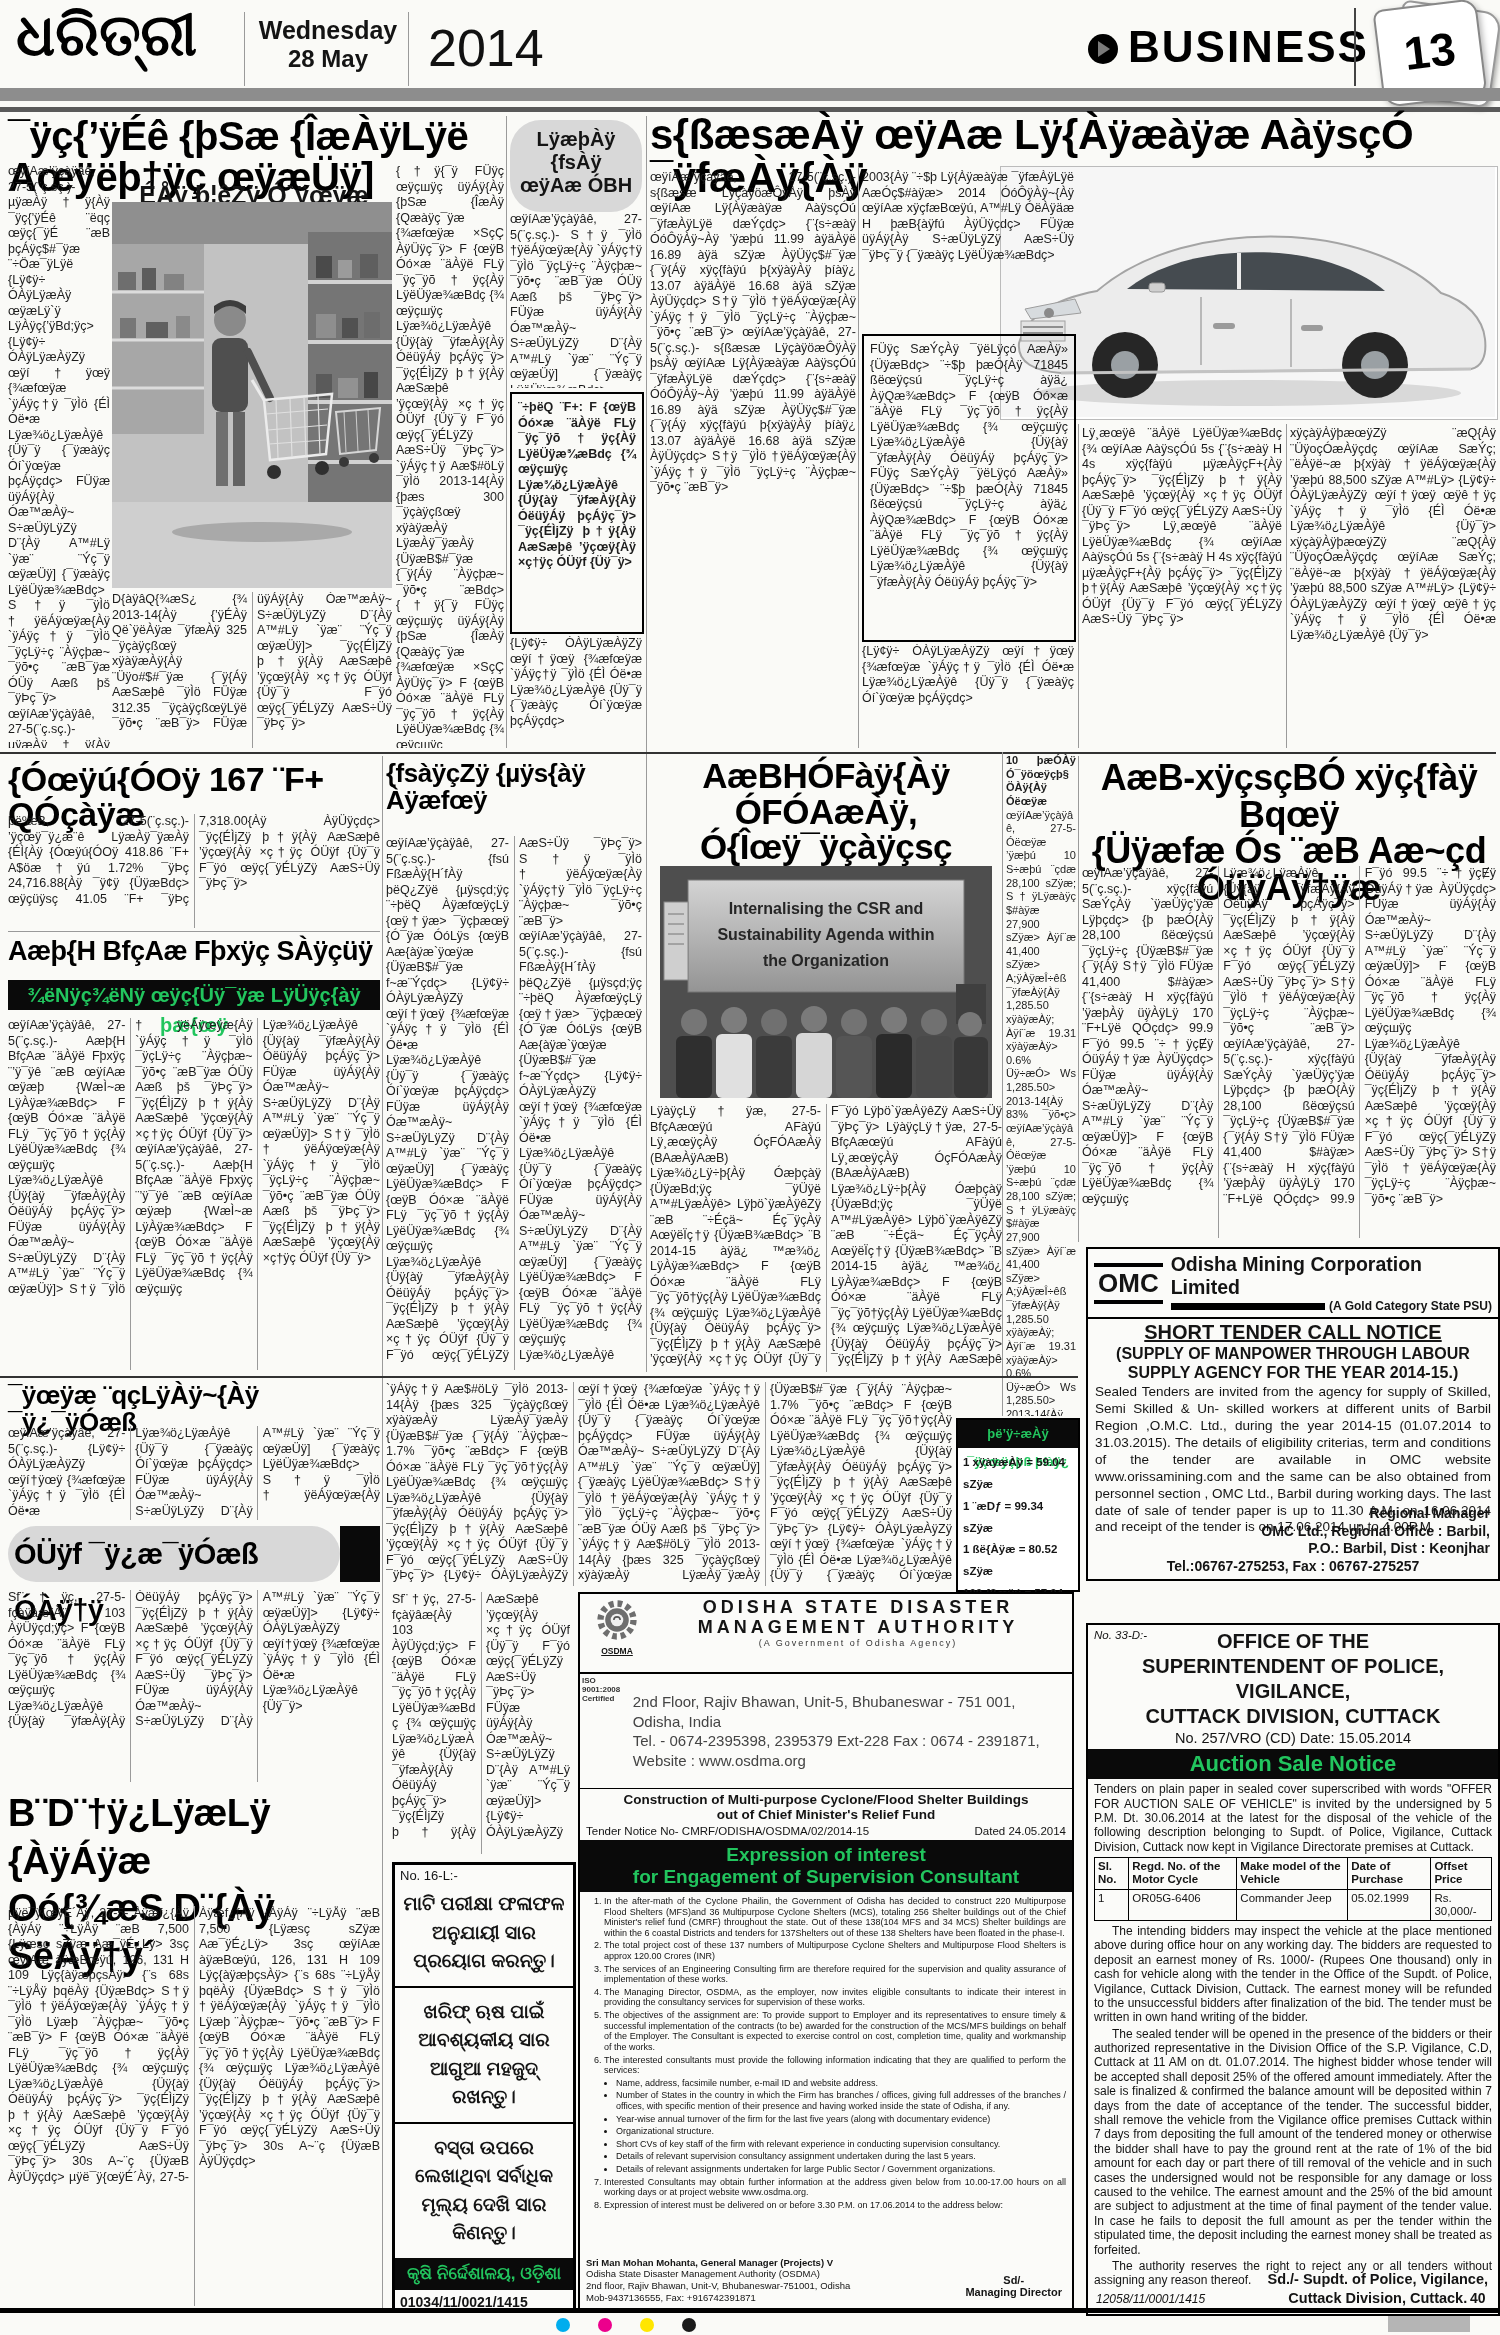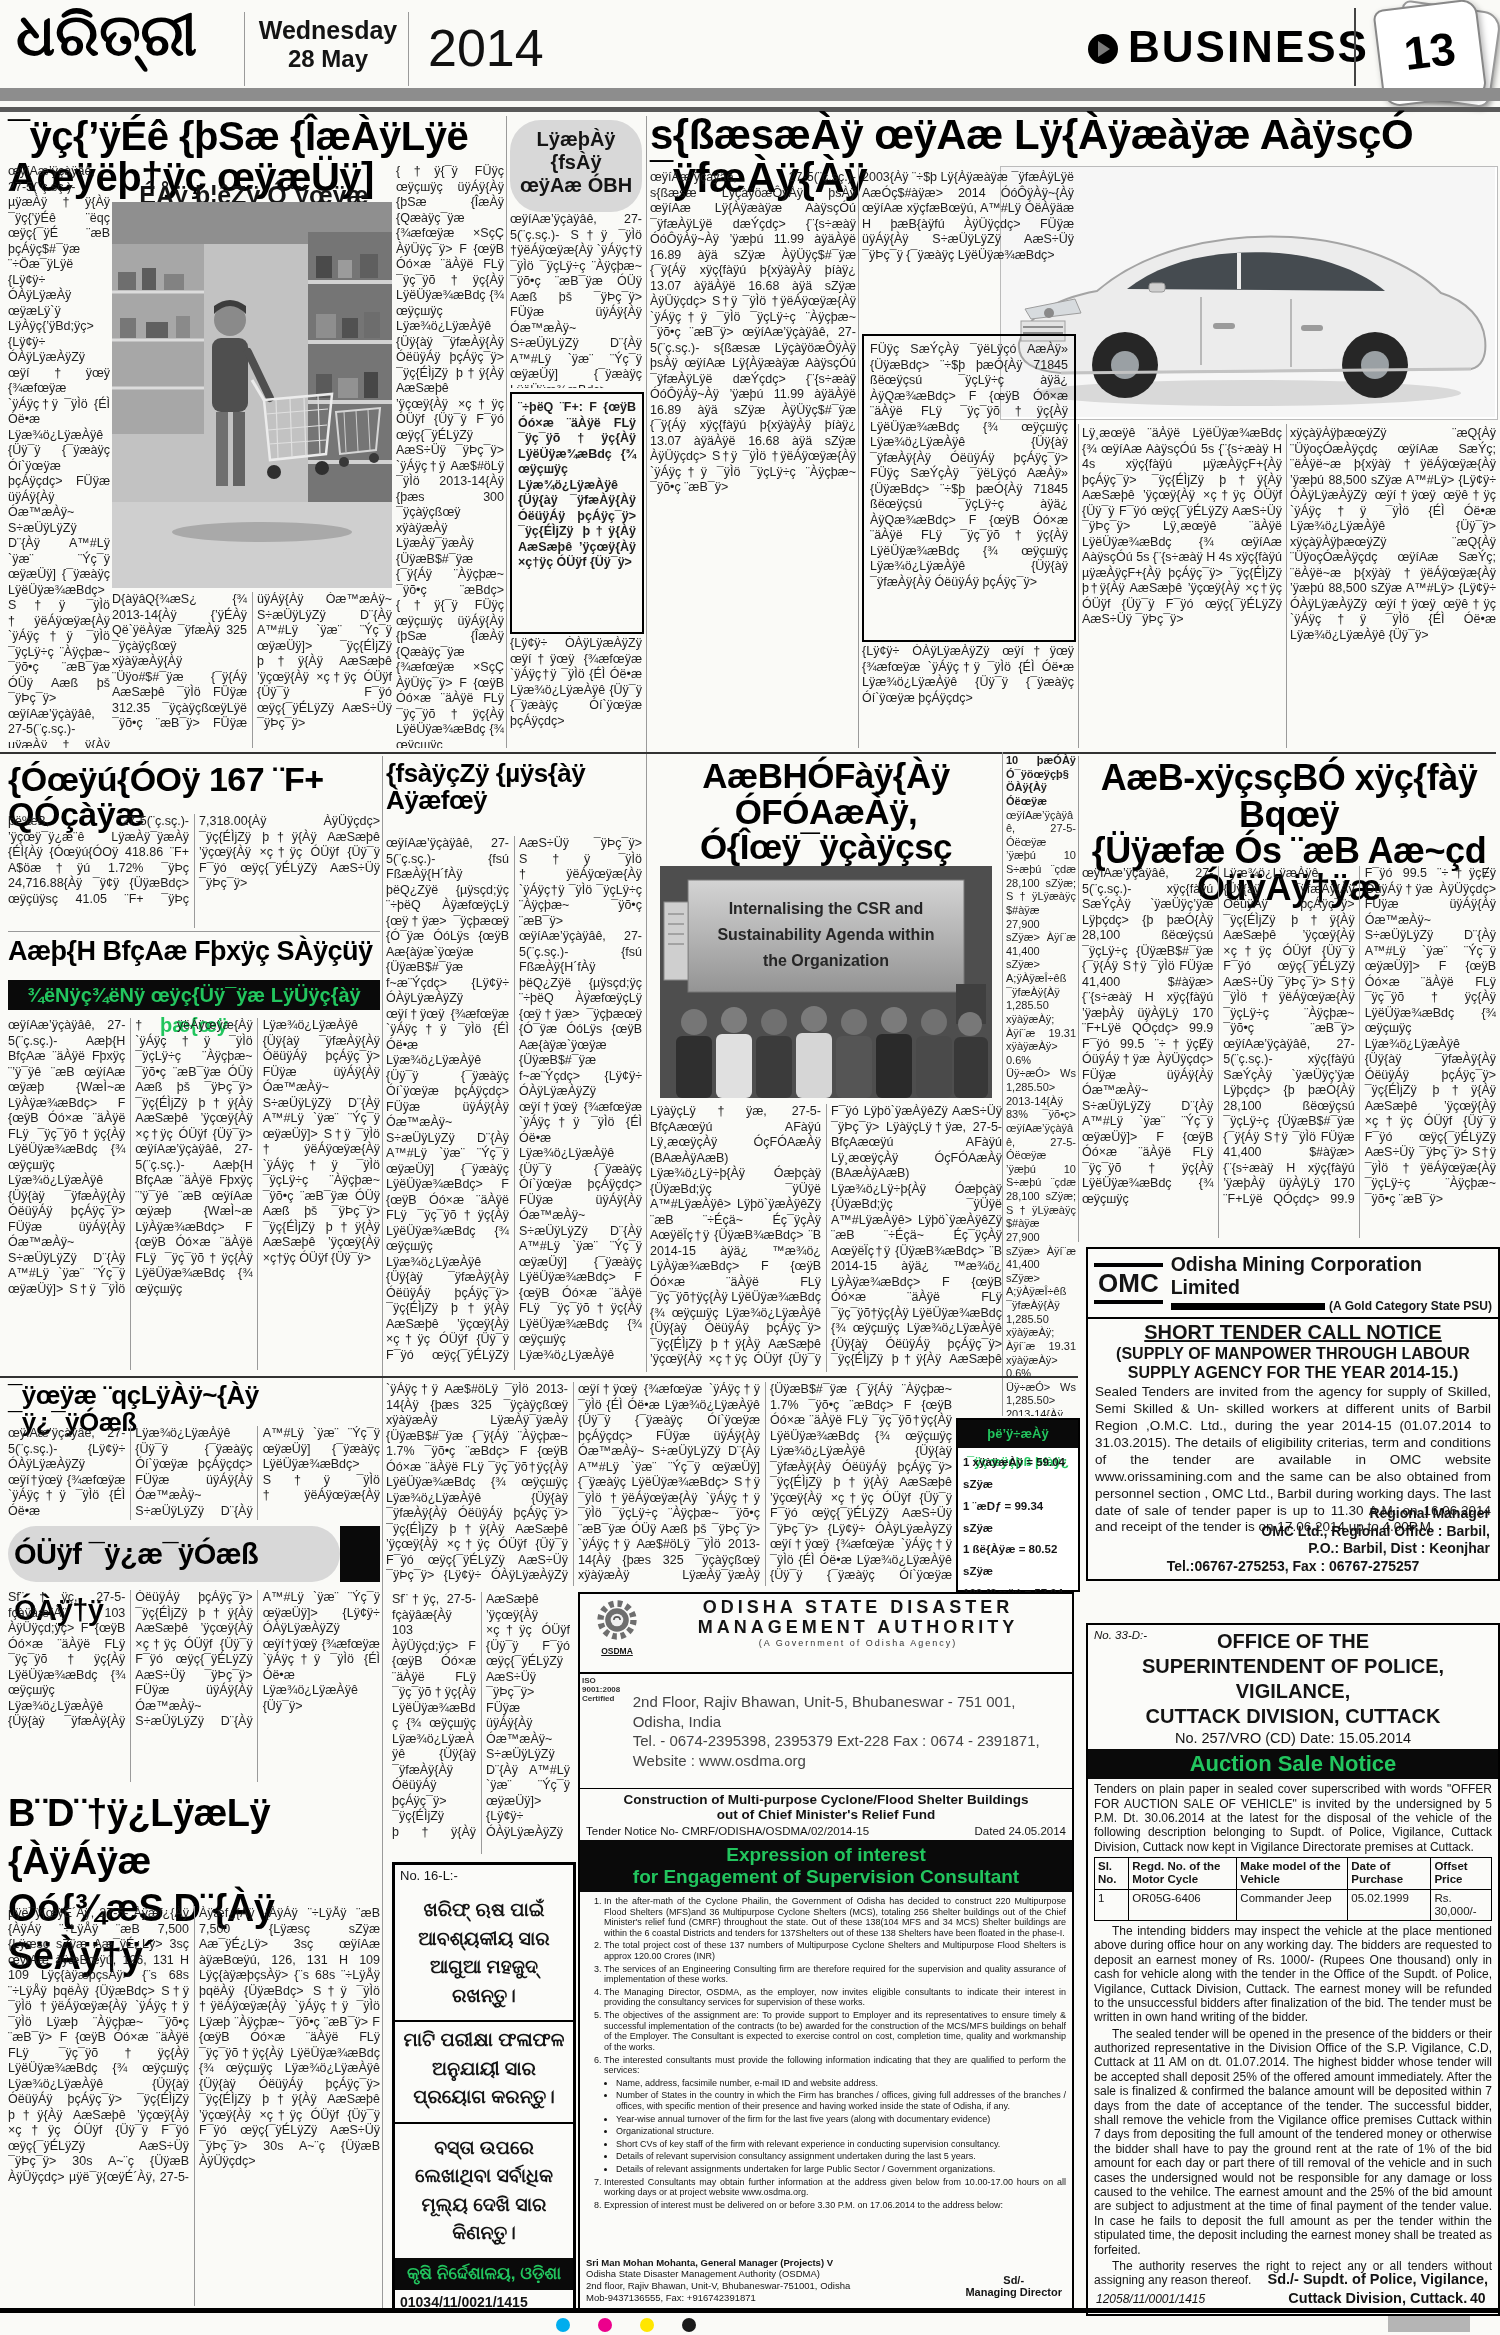--- a/index.html
+++ b/index.html
@@ -246,22 +246,22 @@
   <div class="abs bt c3" style="left:8px;top:1590px;width:372px;height:192px;">Sf¨†ÿç, 27-5- fçàÿâæ{Àÿ 103 ÀÿÜÿçd;ÿç&gt; F {œÿB Óó×æ ¨äÀÿë FLÿ ¯ÿç¯ÿõ†ÿç{Àÿ LÿëÜÿæ¾æBdç {¾ œÿçшÿç Lÿæ¾ö¿LÿæÀÿê {Üÿ{àÿ ¯ÿfæÀÿ{Àÿ ÓëüÿÁÿ þçÁÿç¯ÿ&gt; ¯ÿç{ÉÌjZÿ þ†ÿ{Àÿ AæSæþê ’ÿçœÿ{Àÿ ×ç†ÿç ÓÜÿf {Üÿ¯ÿ F¯ÿó œÿç{¯ÿÉLÿZÿ AæS÷Üÿ ¯ÿÞç¯ÿ&gt; FÜÿæ üÿÁÿ{Àÿ Óæ™æÀÿ~ S÷æÜÿLÿZÿ D¨{Àÿ A™#Lÿ `ÿæ¨ ¨Ýç¯ÿ œÿæÜÿ]&gt; {Lÿ¢ÿ÷ ÓÀÿLÿæÀÿZÿ œÿí†ÿœÿ {¾æfœÿæ `ÿÁÿç†ÿ ¯ÿÌö {ÉÌ Óë•æ Lÿæ¾ö¿LÿæÀÿê {Üÿ¯ÿ&gt;</div>
   <div class="abs hl" style="left:8px;top:1790px;width:372px;font-size:38px;line-height:1.25;">
     <span>B¨D¨†ÿ¿LÿæLÿ {ÀÿÁÿæ</span><br>
     <span>Oó{¾æS D¨{Àÿ SëÀÿ†ÿ´</span>
   </div>
   <div class="abs bt c2" style="left:8px;top:1906px;width:372px;height:400px;">µÿë¯ÿ{œÿÉ´Àÿ, 27-5- Àÿæf¿{Àÿ {ÀÿÁÿ ¨÷LÿÅÿ ¨æB 7,500 {Lÿæsç sZÿæ Aæ¯ÿÉ¿Lÿ&gt; 3sç œÿíAæ àÿæBœÿú, 126, 131 H 109 Lÿç{àÿæþçsÀÿ&gt; {¨s 68s ¨÷LÿÅÿ þqëÀÿ {ÜÿæBdç&gt; S†ÿ ¯ÿÌö †ÿëÁÿœÿæ{Àÿ `ÿÁÿç†ÿ ¯ÿÌö Lÿæþ ¨Àÿçþæ~ ¯ÿõ•ç ¨æB¯ÿ&gt; F {œÿB Óó×æ ¨äÀÿë FLÿ ¯ÿç¯ÿõ†ÿç{Àÿ LÿëÜÿæ¾æBdç {¾ œÿçшÿç Lÿæ¾ö¿LÿæÀÿê {Üÿ{àÿ ÓëüÿÁÿ þçÁÿç¯ÿ&gt; ¯ÿç{ÉÌjZÿ þ†ÿ{Àÿ AæSæþê ’ÿçœÿ{Àÿ ×ç†ÿç ÓÜÿf {Üÿ¯ÿ F¯ÿó œÿç{¯ÿÉLÿZÿ AæS÷Üÿ ¯ÿÞç¯ÿ&gt; 30s A~¨ç {ÜÿæB ÀÿÜÿçdç&gt; µÿë¯ÿ{œÿÉ´Àÿ, 27-5- Àÿæf¿{Àÿ {ÀÿÁÿ ¨÷LÿÅÿ ¨æB 7,500 {Lÿæsç sZÿæ Aæ¯ÿÉ¿Lÿ&gt; 3sç œÿíAæ àÿæBœÿú, 126, 131 H 109 Lÿç{àÿæþçsÀÿ&gt; {¨s 68s ¨÷LÿÅÿ þqëÀÿ {ÜÿæBdç&gt; S†ÿ ¯ÿÌö †ÿëÁÿœÿæ{Àÿ `ÿÁÿç†ÿ ¯ÿÌö Lÿæþ ¨Àÿçþæ~ ¯ÿõ•ç ¨æB¯ÿ&gt; F {œÿB Óó×æ ¨äÀÿë FLÿ ¯ÿç¯ÿõ†ÿç{Àÿ LÿëÜÿæ¾æBdç {¾ œÿçшÿç Lÿæ¾ö¿LÿæÀÿê {Üÿ{àÿ ÓëüÿÁÿ þçÁÿç¯ÿ&gt; ¯ÿç{ÉÌjZÿ þ†ÿ{Àÿ AæSæþê ’ÿçœÿ{Àÿ ×ç†ÿç ÓÜÿf {Üÿ¯ÿ F¯ÿó œÿç{¯ÿÉLÿZÿ AæS÷Üÿ ¯ÿÞç¯ÿ&gt; 30s A~¨ç {ÜÿæB ÀÿÜÿçdç&gt;</div>
   <div class="abs bt c2" style="left:392px;top:1592px;width:178px;height:262px;">Sf¨†ÿç, 27-5- fçàÿâæ{Àÿ 103 ÀÿÜÿçd;ÿç&gt; F {œÿB Óó×æ ¨äÀÿë FLÿ ¯ÿç¯ÿõ†ÿç{Àÿ LÿëÜÿæ¾æBdç {¾ œÿçшÿç Lÿæ¾ö¿LÿæÀÿê {Üÿ{àÿ ¯ÿfæÀÿ{Àÿ ÓëüÿÁÿ þçÁÿç¯ÿ&gt; ¯ÿç{ÉÌjZÿ þ†ÿ{Àÿ AæSæþê ’ÿçœÿ{Àÿ ×ç†ÿç ÓÜÿf {Üÿ¯ÿ F¯ÿó œÿç{¯ÿÉLÿZÿ AæS÷Üÿ ¯ÿÞç¯ÿ&gt; FÜÿæ üÿÁÿ{Àÿ Óæ™æÀÿ~ S÷æÜÿLÿZÿ D¨{Àÿ A™#Lÿ `ÿæ¨ ¨Ýç¯ÿ œÿæÜÿ]&gt; {Lÿ¢ÿ÷ ÓÀÿLÿæÀÿZÿ œÿí†ÿœÿ {¾æfœÿæ `ÿÁÿç†ÿ ¯ÿÌö {ÉÌ Óë•æ Lÿæ¾ö¿LÿæÀÿê {Üÿ¯ÿ&gt;</div>
 
   <div class="notice" style="left:392px;top:1862px;width:178px;height:444px;border-width:3px;">
     <div style="font-size:13px;padding:3px 5px;">No. 16-L:-</div>
+    <div class="ctr" style="font-size:19px;font-weight:700;line-height:1.5;padding:4px 6px 10px 6px;border-bottom:2px solid #000;">ମାଟି ପରୀକ୍ଷା ଫଳାଫଳ ଅନୁଯାୟୀ ସାର ପ୍ରୟୋଗ କରନ୍ତୁ।</div>
     <div class="ctr" style="font-size:19px;font-weight:700;line-height:1.5;padding:10px 6px;border-bottom:2px solid #000;">ଖରିଫ୍ ଋଷ ପାଇଁ ଆବଶ୍ୟକୀୟ ସାର ଆଗୁଆ ମହଜୁଦ୍ ରଖନ୍ତୁ।</div>
-    <div class="ctr" style="font-size:19px;font-weight:700;line-height:1.5;padding:4px 6px 10px 6px;border-bottom:2px solid #000;">ମାଟି ପରୀକ୍ଷା ଫଳାଫଳ ଅନୁଯାୟୀ ସାର ପ୍ରୟୋଗ କରନ୍ତୁ।</div>
     <div class="ctr" style="font-size:19px;font-weight:700;line-height:1.5;padding:10px 6px;">ବସ୍ତା ଉପରେ ଲେଖାଥିବା ସର୍ବାଧିକ ମୂଲ୍ୟ ଦେଖି ସାର କିଣନ୍ତୁ।</div>
     <div class="blackbar" style="font-size:17px;padding:6px 2px;">କୃଷି ନିର୍ଦ୍ଦେଶାଳୟ, ଓଡ଼ିଶା</div>
     <div style="font-size:14px;font-weight:700;padding:4px 5px;">01034/11/0021/1415</div>
   </div>
 
   <div class="notice" style="left:578px;top:1592px;width:492px;height:714px;border-width:2px;">
     <div style="position:relative;height:78px;border-bottom:2px solid #000;">
       <div style="position:absolute;left:6px;top:4px;width:62px;text-align:center;">
         <svg width="44" height="44" viewBox="0 0 56 56">
           <circle cx="28" cy="28" r="21" fill="none" stroke="#6e6e6e" stroke-width="8" stroke-dasharray="6 5"></circle>

